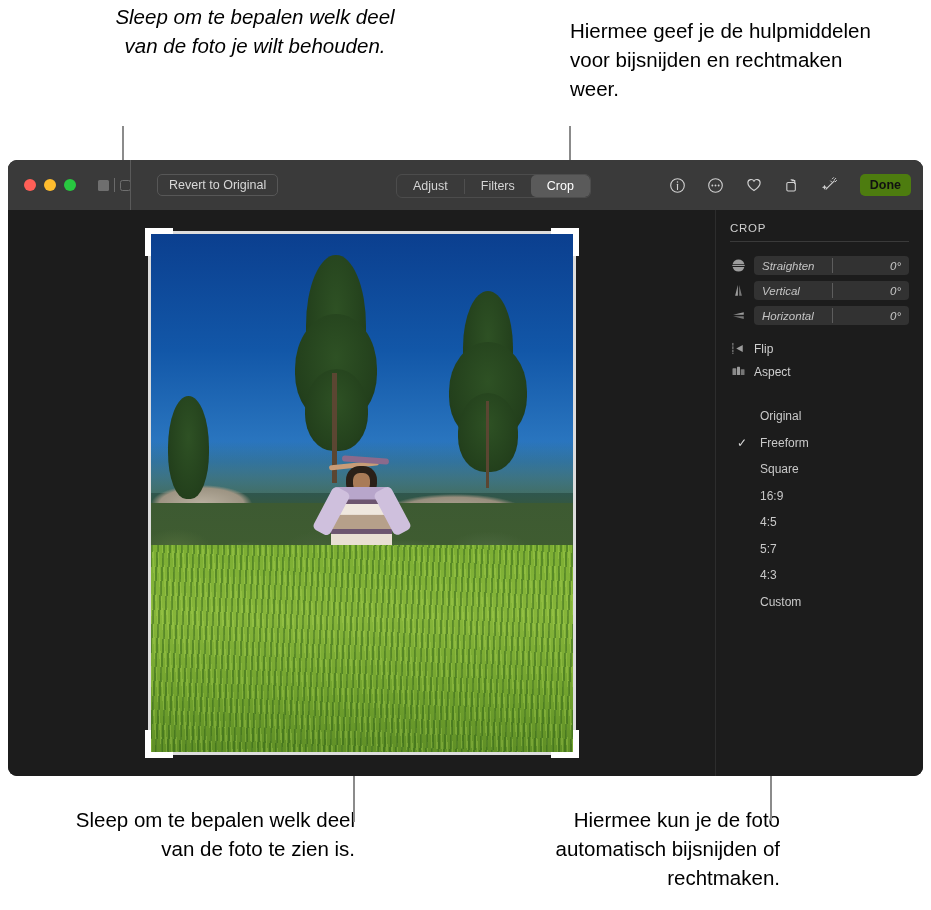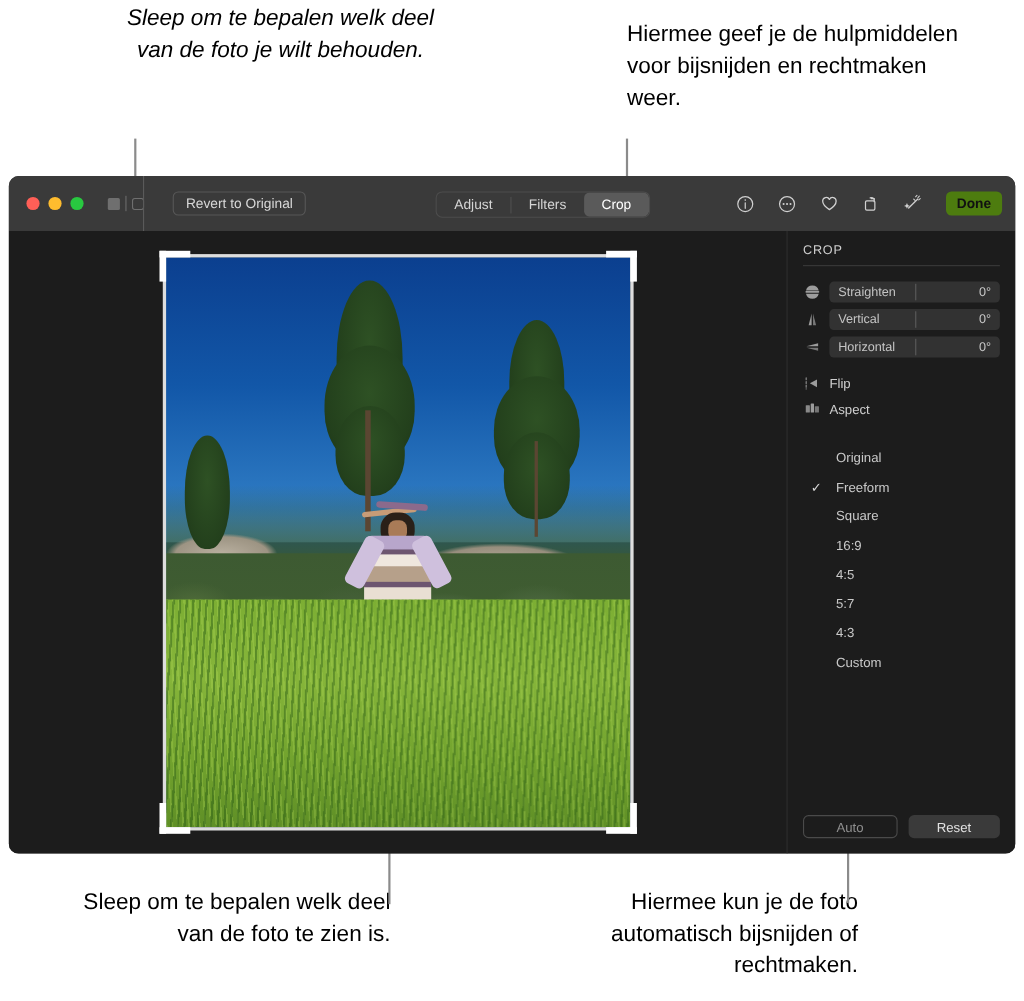--- a/index.html
+++ b/index.html
@@ -204,21 +204,21 @@
     padding: 12px 14px 0 14px;
   }
   .panel-title {
     color: #cfcfcf;
     font-size: 11.5px;
     letter-spacing: .7px;
     margin-bottom: 7px;
   }
   .panel-rule { height:1px; background:#3a3a3a; margin-bottom: 14px; }
 
-  .slider-row { display:flex; align-items:center; gap:8px; margin-bottom: 6px; }
+  .slider-row { display:flex; align-items:center; gap:8px; margin-bottom: 6px; font-style: italic; }
   .srow-icon { width:16px; height:16px; color:#9c9c9c; display:flex; align-items:center; justify-content:center; flex:0 0 16px; }
   .srow-field {
     flex:1; height: 19px;
     background: #323232;
     border-radius: 4px;
     display:flex; align-items:center;
     position:relative;
     overflow:hidden;
   }
   .srow-label { color:#c4c4c4; font-size:11.5px; padding-left:8px; }
@@ -497,20 +497,16 @@
           <div class="aspect-item">
             <span class="aspect-check"></span>
             <span class="aspect-label">4:3</span>
           </div>
           <div class="aspect-item">
             <span class="aspect-check"></span>
             <span class="aspect-label">Custom</span>
           </div>
         </div>
 
-        <div class="panel-footer">
-          <div class="ft-btn ft-auto">Auto</div>
-          <div class="ft-btn ft-reset">Reset</div>
-        </div>
       </div>
     </div>
   </div>
 </div>
 
 </body></html>

